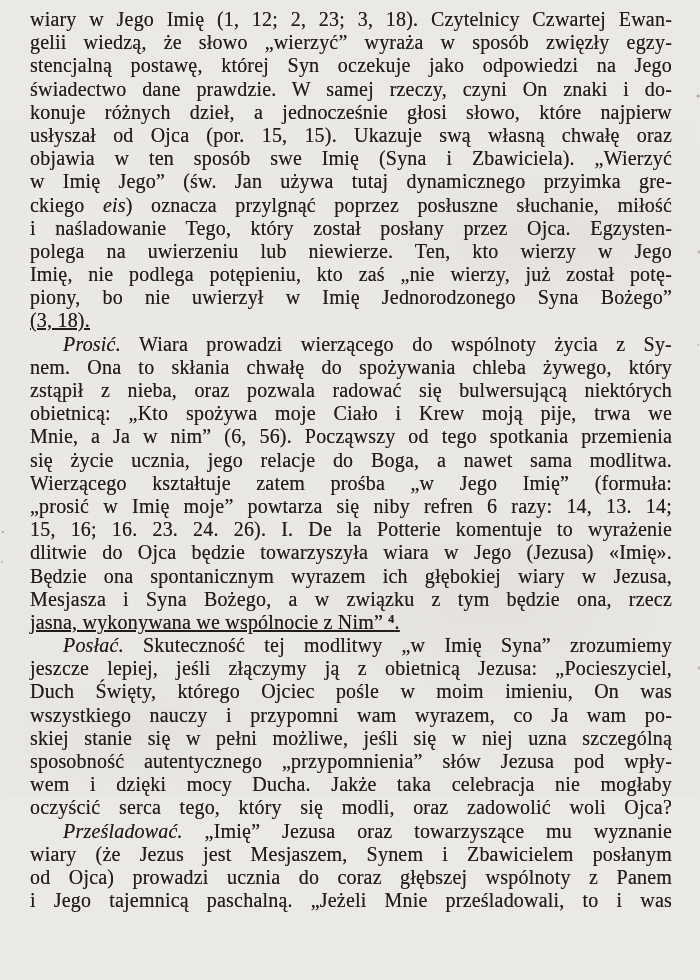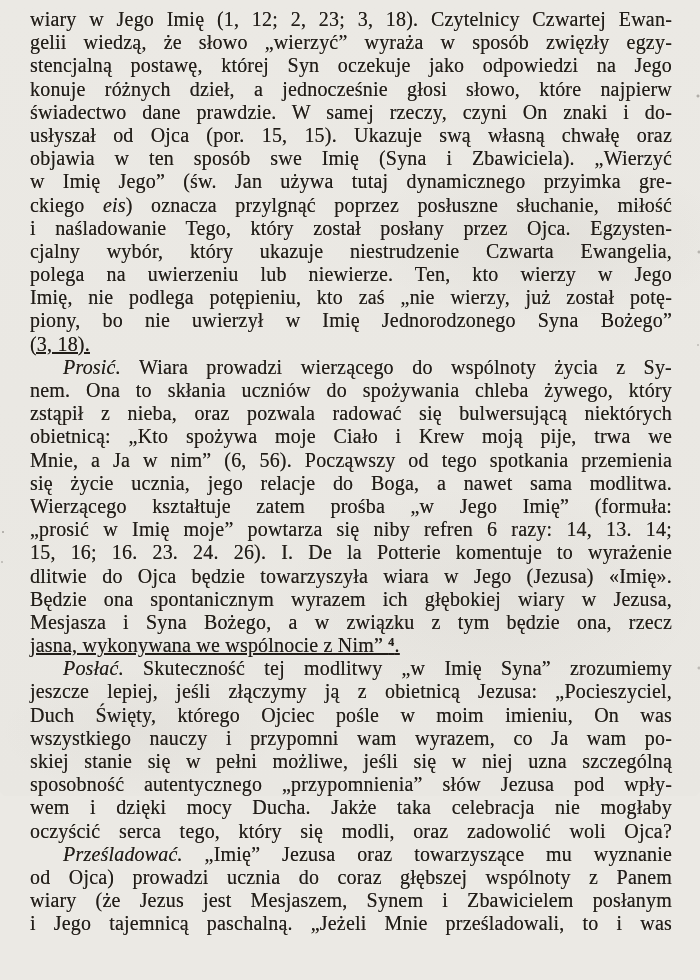--- a/index.html
+++ b/index.html
@@ -72,51 +72,50 @@
   }
 </style>
 </head>
 <body>
 
 <div class="page">
   <div class="text-block">
       <div class="line"><span>wiary w Jego Imię (1, 12; 2, 23; 3, 18). Czytelnicy Czwartej Ewan-</span></div>
       <div class="line"><span>gelii wiedzą, że słowo „wierzyć” wyraża w sposób zwięzły egzy-</span></div>
       <div class="line"><span>stencjalną postawę, której Syn oczekuje jako odpowiedzi na Jego</span></div>
+      <div class="line"><span>świadectwo dane prawdzie. W samej rzeczy, czyni On znaki i do-</span></div>
       <div class="line"><span>konuje różnych dzieł, a jednocześnie głosi słowo, które najpierw</span></div>
-      <div class="line"><span>świadectwo dane prawdzie. W samej rzeczy, czyni On znaki i do-</span></div>
       <div class="line"><span>usłyszał od Ojca (por. 15, 15). Ukazuje swą własną chwałę oraz</span></div>
       <div class="line"><span>objawia w ten sposób swe Imię (Syna i Zbawiciela). „Wierzyć</span></div>
       <div class="line"><span>w Imię Jego” (św. Jan używa tutaj dynamicznego przyimka gre-</span></div>
       <div class="line"><span>ckiego </span><i>eis</i><span>) oznacza przylgnąć poprzez posłuszne słuchanie, miłość</span></div>
       <div class="line"><span>i naśladowanie Tego, który został posłany przez Ojca. Egzysten-</span></div>
-      <div class="line"><span>cjalny wybór, który ukazuje niestrudzenie Czwarta Ewangelia,</span></div>
       <div class="line"><span>polega na uwierzeniu lub niewierze. Ten, kto wierzy w Jego</span></div>
       <div class="line"><span>Imię, nie podlega potępieniu, kto zaś „nie wierzy, już został potę-</span></div>
       <div class="line"><span>piony, bo nie uwierzył w Imię Jednorodzonego Syna Bożego”</span></div>
       <div class="line left"><span>(3, 18).</span></div>
       <div class="line indent"><i>Prosić.</i><span> Wiara prowadzi wierzącego do wspólnoty życia z Sy-</span></div>
-      <div class="line"><span>nem. Ona to skłania uczniów do spożywania chleba żywego, który</span></div>
+      <div class="line"><span>nem. Ona to skłania chwałę do spożywania chleba żywego, który</span></div>
       <div class="line"><span>zstąpił z nieba, oraz pozwala radować się bulwersującą niektórych</span></div>
       <div class="line"><span>obietnicą: „Kto spożywa moje Ciało i Krew moją pije, trwa we</span></div>
       <div class="line"><span>Mnie, a Ja w nim” (6, 56). Począwszy od tego spotkania przemienia</span></div>
       <div class="line"><span>się życie ucznia, jego relacje do Boga, a nawet sama modlitwa.</span></div>
       <div class="line"><span>Wierzącego kształtuje zatem prośba „w Jego Imię” (formuła:</span></div>
       <div class="line"><span>„prosić w Imię moje” powtarza się niby refren 6 razy: 14, 13. 14;</span></div>
       <div class="line"><span>15, 16; 16. 23. 24. 26). I. De la Potterie komentuje to wyrażenie</span></div>
       <div class="line"><span>dlitwie do Ojca będzie towarzyszyła wiara w Jego (Jezusa) «Imię».</span></div>
       <div class="line"><span>Będzie ona spontanicznym wyrazem ich głębokiej wiary w Jezusa,</span></div>
       <div class="line"><span>Mesjasza i Syna Bożego, a w związku z tym będzie ona, rzecz</span></div>
       <div class="line left"><span>jasna, wykonywana we wspólnocie z Nim” </span><sup>4</sup><span>.</span></div>
       <div class="line indent"><i>Posłać.</i><span> Skuteczność tej modlitwy „w Imię Syna” zrozumiemy</span></div>
       <div class="line"><span>jeszcze lepiej, jeśli złączymy ją z obietnicą Jezusa: „Pocieszyciel,</span></div>
       <div class="line"><span>Duch Święty, którego Ojciec pośle w moim imieniu, On was</span></div>
       <div class="line"><span>wszystkiego nauczy i przypomni wam wyrazem, co Ja wam po-</span></div>
       <div class="line"><span>skiej stanie się w pełni możliwe, jeśli się w niej uzna szczególną</span></div>
       <div class="line"><span>sposobność autentycznego „przypomnienia” słów Jezusa pod wpły-</span></div>
       <div class="line"><span>wem i dzięki mocy Ducha. Jakże taka celebracja nie mogłaby</span></div>
       <div class="line"><span>oczyścić serca tego, który się modli, oraz zadowolić woli Ojca?</span></div>
       <div class="line indent"><i>Prześladować.</i><span> „Imię” Jezusa oraz towarzyszące mu wyznanie</span></div>
+      <div class="line"><span>wiary (że Jezus jest Mesjaszem, Synem i Zbawicielem posłanym</span></div>
       <div class="line"><span>od Ojca) prowadzi ucznia do coraz głębszej wspólnoty z Panem</span></div>
-      <div class="line"><span>wiary (że Jezus jest Mesjaszem, Synem i Zbawicielem posłanym</span></div>
       <div class="line"><span>i Jego tajemnicą paschalną. „Jeżeli Mnie prześladowali, to i was</span></div>
     </div>
 </div>
 
 </body></html>

